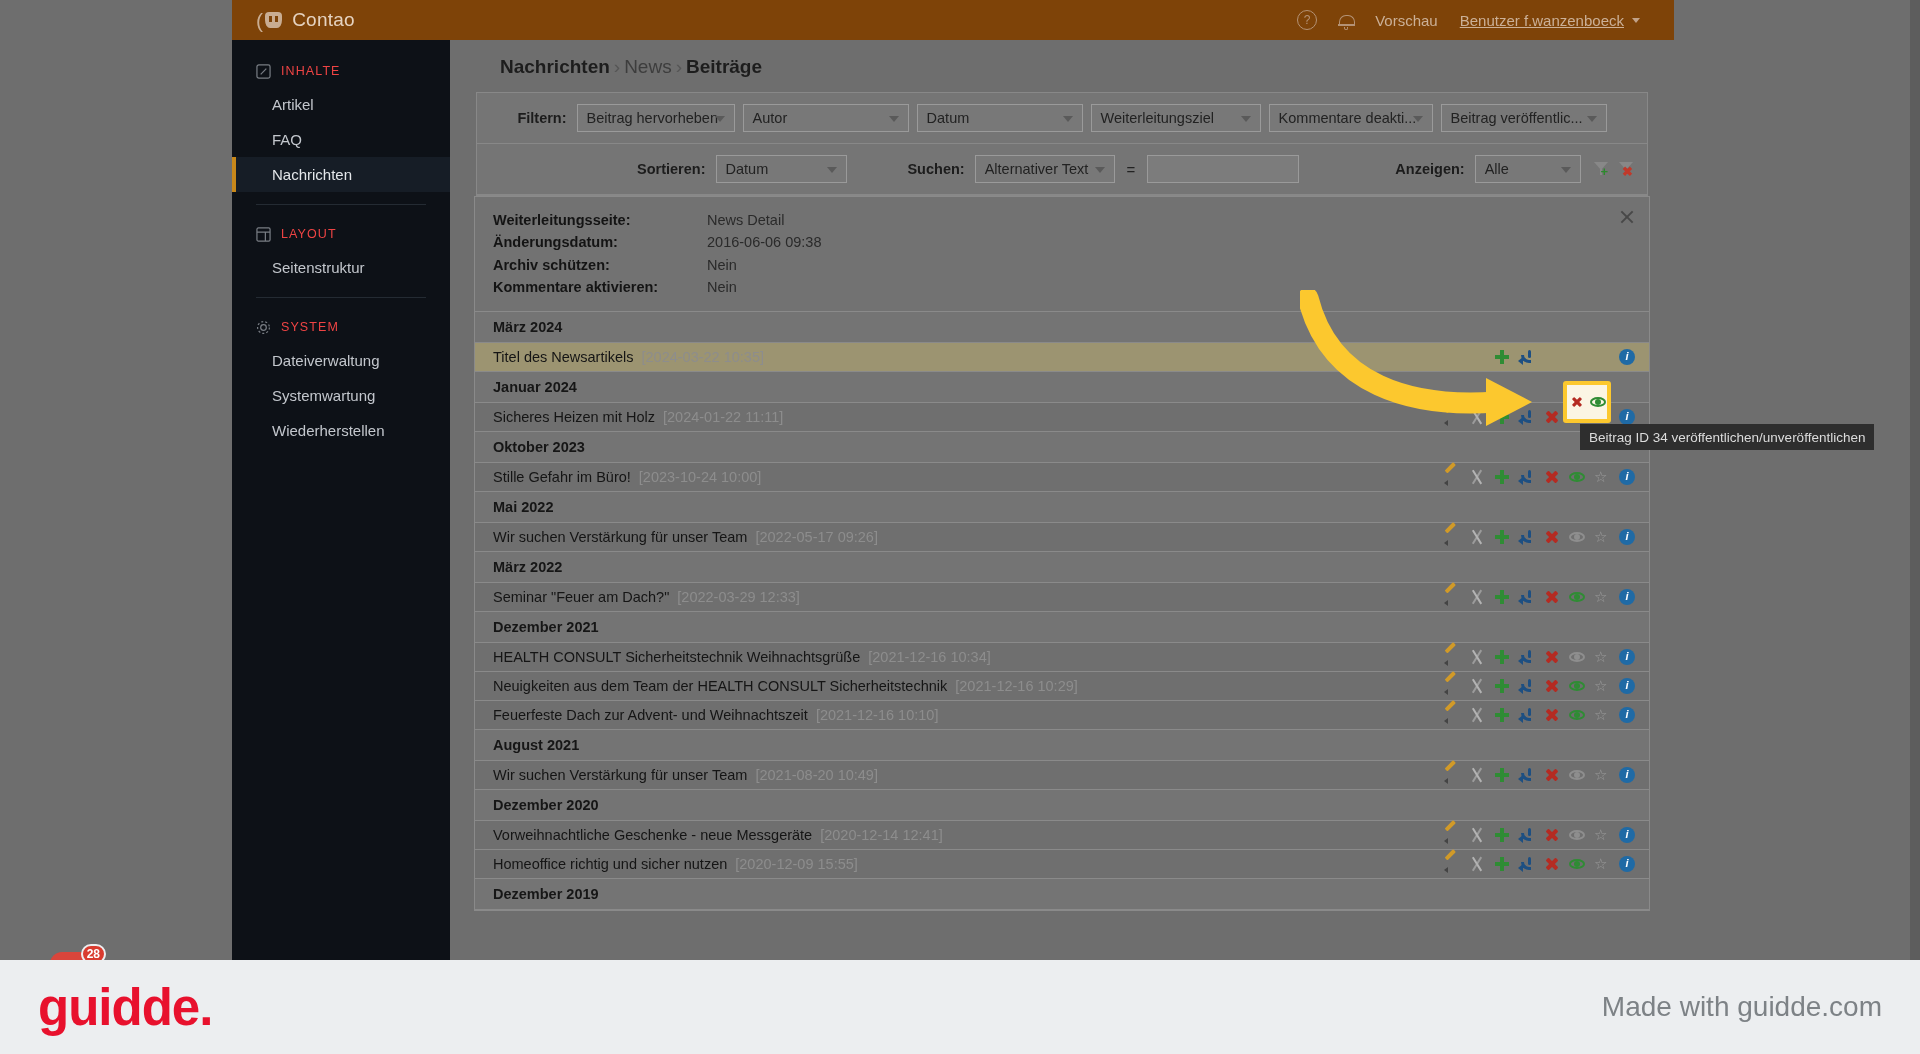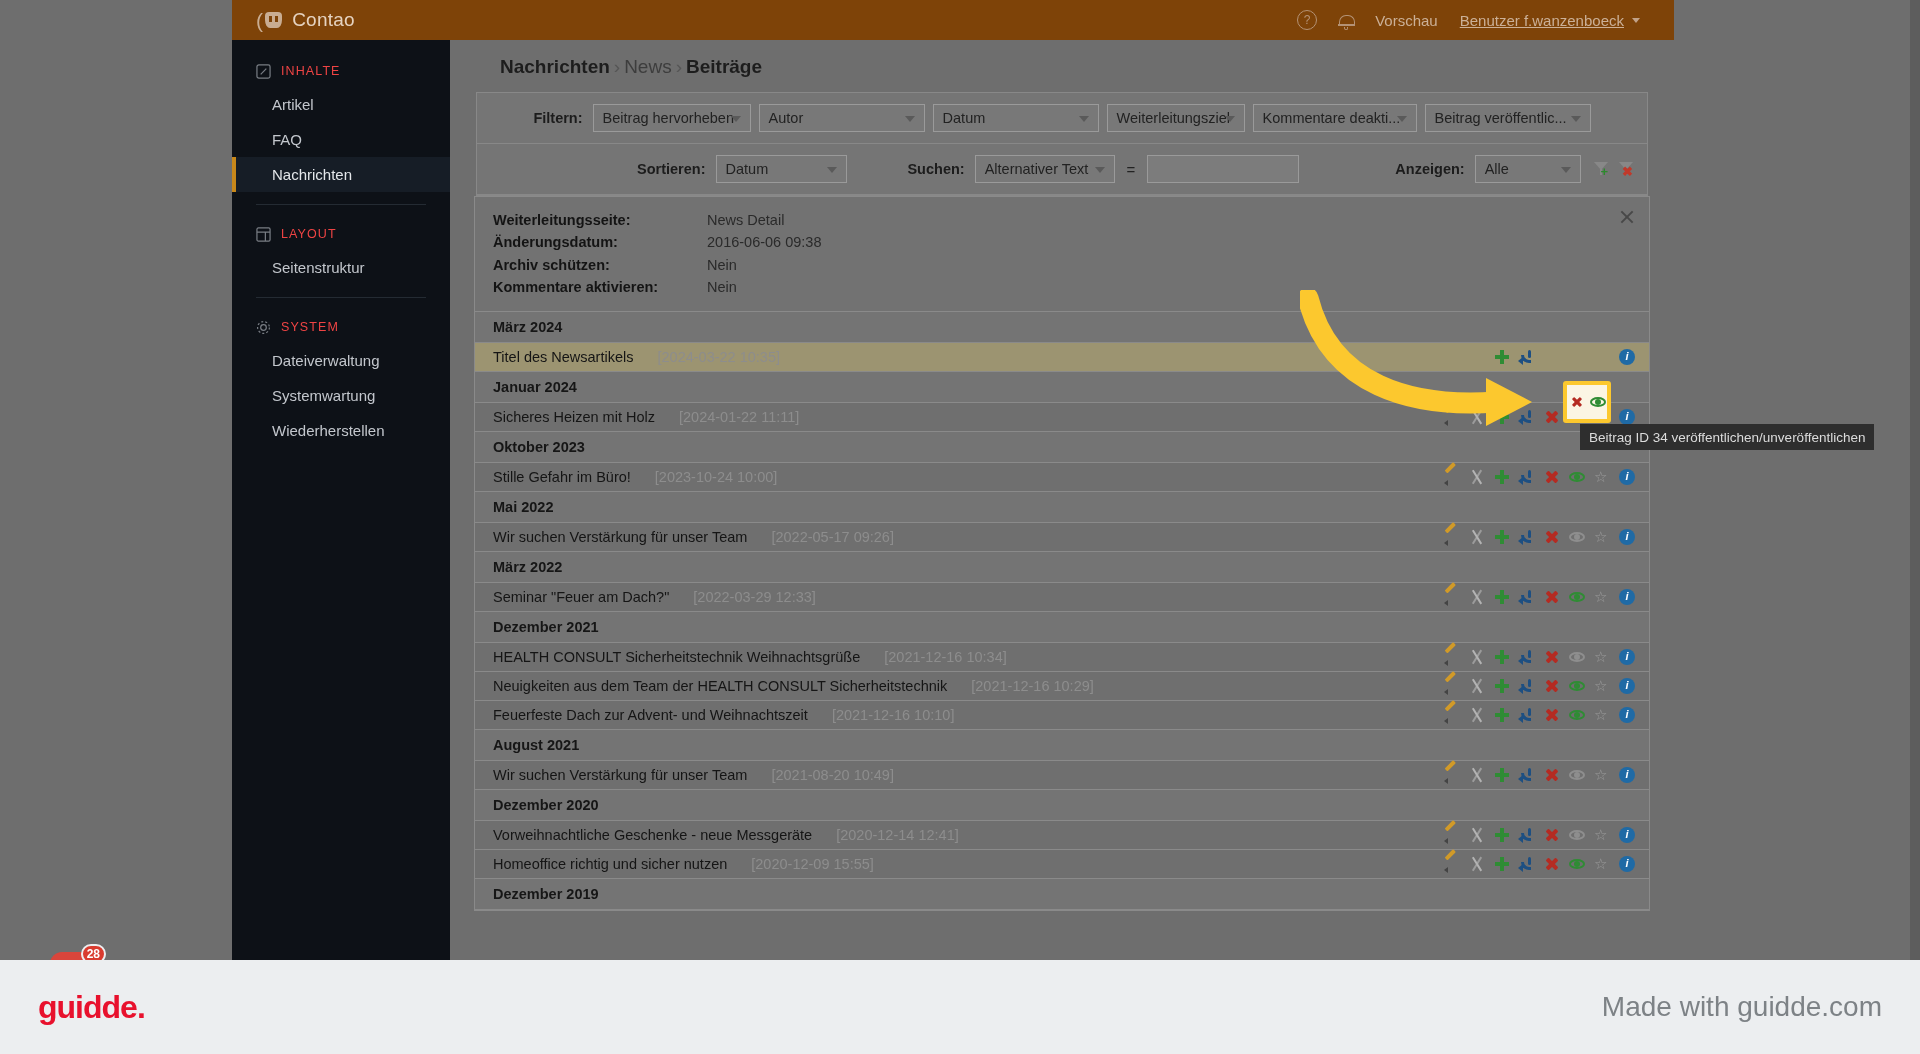--- a/index.html
+++ b/index.html
@@ -197,21 +197,21 @@
     padding: 7px 0 7px 18px; font-size: 14.5px; font-weight: bold; color:#161616;
     background:#747474; border-bottom:1px solid #8a8a8a;
   }
   .row {
     display:flex; align-items:center; padding: 6px 10px 6px 18px;
     border-bottom:1px solid #8a8a8a; font-size: 14.5px; color:#1a1a1a;
     background:#6f6f6f; min-height: 28px;
   }
   .row.hl { background:#9c9471; }
   .row .title { color:#151515; }
-  .row .ts { color:#8d8d8d; margin-left: 24px; }
+  .row .ts { color:#8d8d8d; margin-left: 8px; }
   .row .acts { margin-left:auto; display:flex; align-items:center; gap:9px; padding-right:4px; }
 
   
   .ic { width:16px; height:16px; position:relative; display:inline-block; }
   .ic-pencil .b{position:absolute;left:2px;top:1px;width:12px;height:4px;background:#d19a28;transform:rotate(-45deg);transform-origin:left center;border-radius:1px;}
   .ic-pencil .n{position:absolute;left:0px;top:11px;width:0;height:0;border-top:3px solid transparent;border-bottom:3px solid transparent;border-right:4px solid #444;}
   .ic-tools .a,.ic-tools .b2{position:absolute;left:7px;top:0;width:2.4px;height:16px;background:#9b9b9b;}
   .ic-tools .a{transform:rotate(32deg);} .ic-tools .b2{transform:rotate(-32deg);background:#b3b3b3;}
   .ic-plus:before{content:"";position:absolute;left:50%;top:1px;margin-left:-2px;width:4px;height:14px;background:#2f8c34;}
   .ic-plus:after{content:"";position:absolute;top:50%;left:1px;margin-top:-2px;height:4px;width:14px;background:#2f8c34;}
@@ -271,21 +271,21 @@
     background:#d93b2f; color:#fff; border-radius:10px; font-size:12px; font-weight:bold;
     display:flex;align-items:center;justify-content:center; border:2px solid #eceef0;
   }
 
   
   .footer {
     position:absolute; left:0; top:960px; width:1920px; height:94px;
     background:#eceef0; display:flex; align-items:center; justify-content:space-between;
     padding: 0 38px;
   }
-  .guidde-logo { color:#e8112d; font-size: 32px; font-weight: bold; letter-spacing:-1px; }
+  .guidde-logo { color:#e8112d; font-size: 51px; font-weight: bold; letter-spacing:-1px; }
   .footer-right { color:#7d8286; font-size: 28px; }
 
   .scrollbar-v {
     position:absolute; right:0; top:0; width:10px; height:960px; background:#5d5d5d;
   }
 </style>
 </head>
 <body>
 
 <div id="app">
@@ -374,21 +374,21 @@
               <span class="arrow"></span>
             </div>
           <div class="sel" style="width:166px">
               <span>Autor</span>
               <span class="arrow"></span>
             </div>
           <div class="sel" style="width:166px">
               <span>Datum</span>
               <span class="arrow"></span>
             </div>
-          <div class="sel" style="width:138px">
+          <div class="sel" style="width:170px">
               <span>Weiterleitungsziel</span>
               <span class="arrow"></span>
             </div>
           <div class="sel" style="width:164px">
               <span>Kommentare deakti...</span>
               <span class="arrow"></span>
             </div>
           <div class="sel" style="width:166px">
               <span>Beitrag veröffentlic...</span>
               <span class="arrow"></span>

